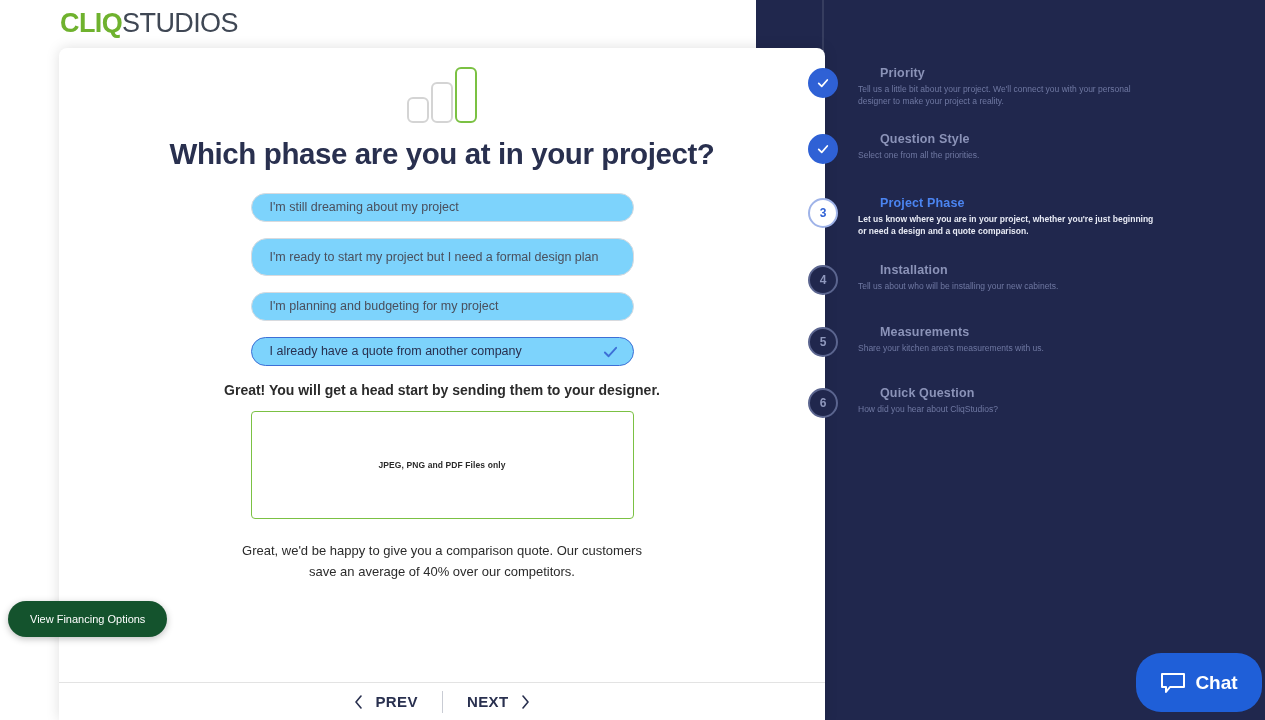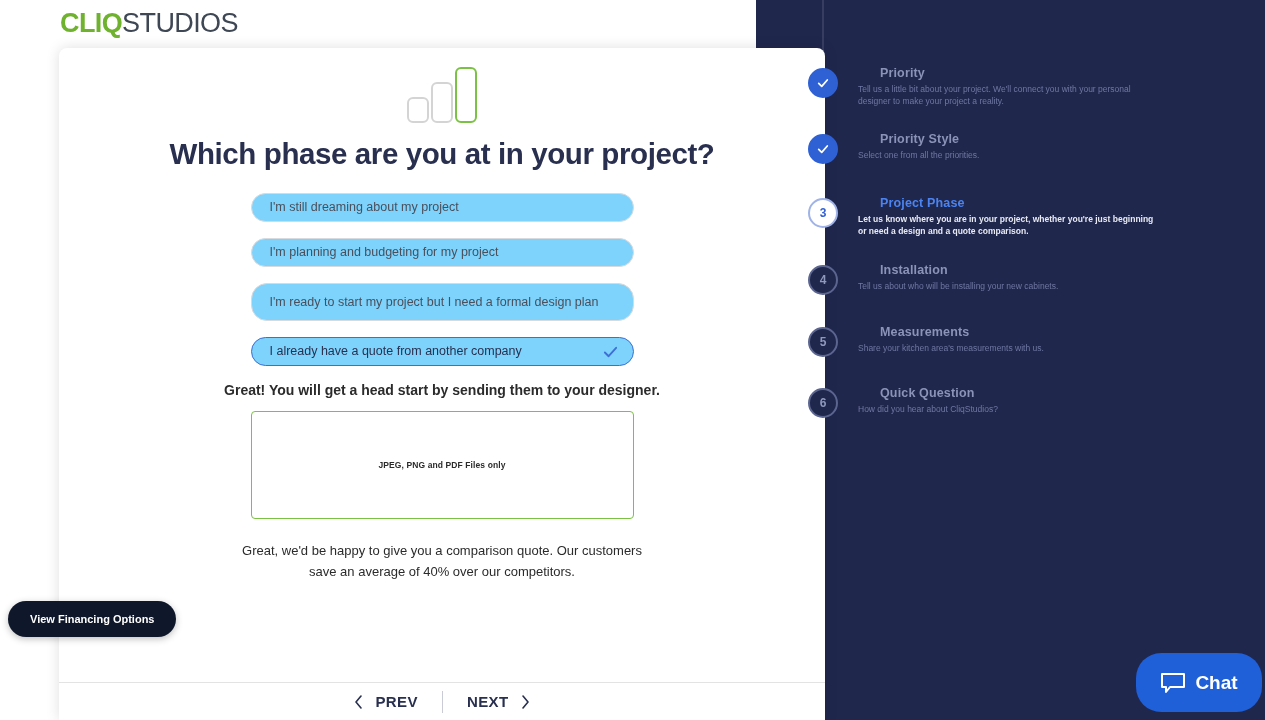--- a/index.html
+++ b/index.html
@@ -314,24 +314,24 @@
   }
 
   .chev { width: 9px; height: 14px; }
 
   
   .financing {
     position: absolute;
     left: 8px;
     top: 601px;
     padding: 12px 22px;
-    background: #0f172a;
+    background: #14532d;
     color: #ffffff;
     font-size: 11px;
-    font-weight: bold;
+    font-weight: normal;
     border: none;
     border-radius: 22px;
     font-family: "Liberation Sans", sans-serif;
     cursor: pointer;
     box-shadow: 0 2px 7px rgba(0,0,0,0.25);
   }
 
   
   .chat {
     position: absolute;
@@ -375,26 +375,26 @@
       </div>
 
       <div class="headline">Which phase are you at in your project?</div>
 
       <div class="options">
 
         <div class="option">
           <span>I'm still dreaming about my project</span>
         </div>
 
+        <div class="option tall">
+          <span>I'm ready to start my project but I need a formal design plan</span>
+        </div>
+
         <div class="option">
           <span>I'm planning and budgeting for my project</span>
-        </div>
-
-        <div class="option tall">
-          <span>I'm ready to start my project but I need a formal design plan</span>
         </div>
 
         <div class="option selected">
           <span>I already have a quote from another company</span>
           <span class="option-check">
             <svg viewBox="0 0 16 16" width="15" height="15">
               <path d="M2 8.5 L6 12.5 L14 3.5" fill="none" stroke="#3d6fd6" stroke-width="2" stroke-linecap="round" stroke-linejoin="round"></path>
             </svg>
           </span>
         </div>
@@ -455,21 +455,21 @@
 
     <div class="step done" style="top:134px;">
       <div class="step-marker done">
         <span class="chk">
           <svg viewBox="0 0 14 14" width="12" height="12">
             <path d="M2 7.5 L5.5 11 L12 3.5" fill="none" stroke="#ffffff" stroke-width="2" stroke-linecap="round" stroke-linejoin="round"></path>
           </svg>
         </span>
       </div>
       <div class="step-body">
-        <div class="step-title">Priority Style</div>
+        <div class="step-title">Question Style</div>
         <div class="step-desc">Select one from all the priorities.</div>
       </div>
     </div>
 
     <div class="step current" style="top:198px;">
       <div class="step-marker current">3</div>
       <div class="step-body">
         <div class="step-title">Project Phase</div>
         <div class="step-desc">Let us know where you are in your project, whether you're just beginning or need a design and a quote comparison.</div>
       </div>

